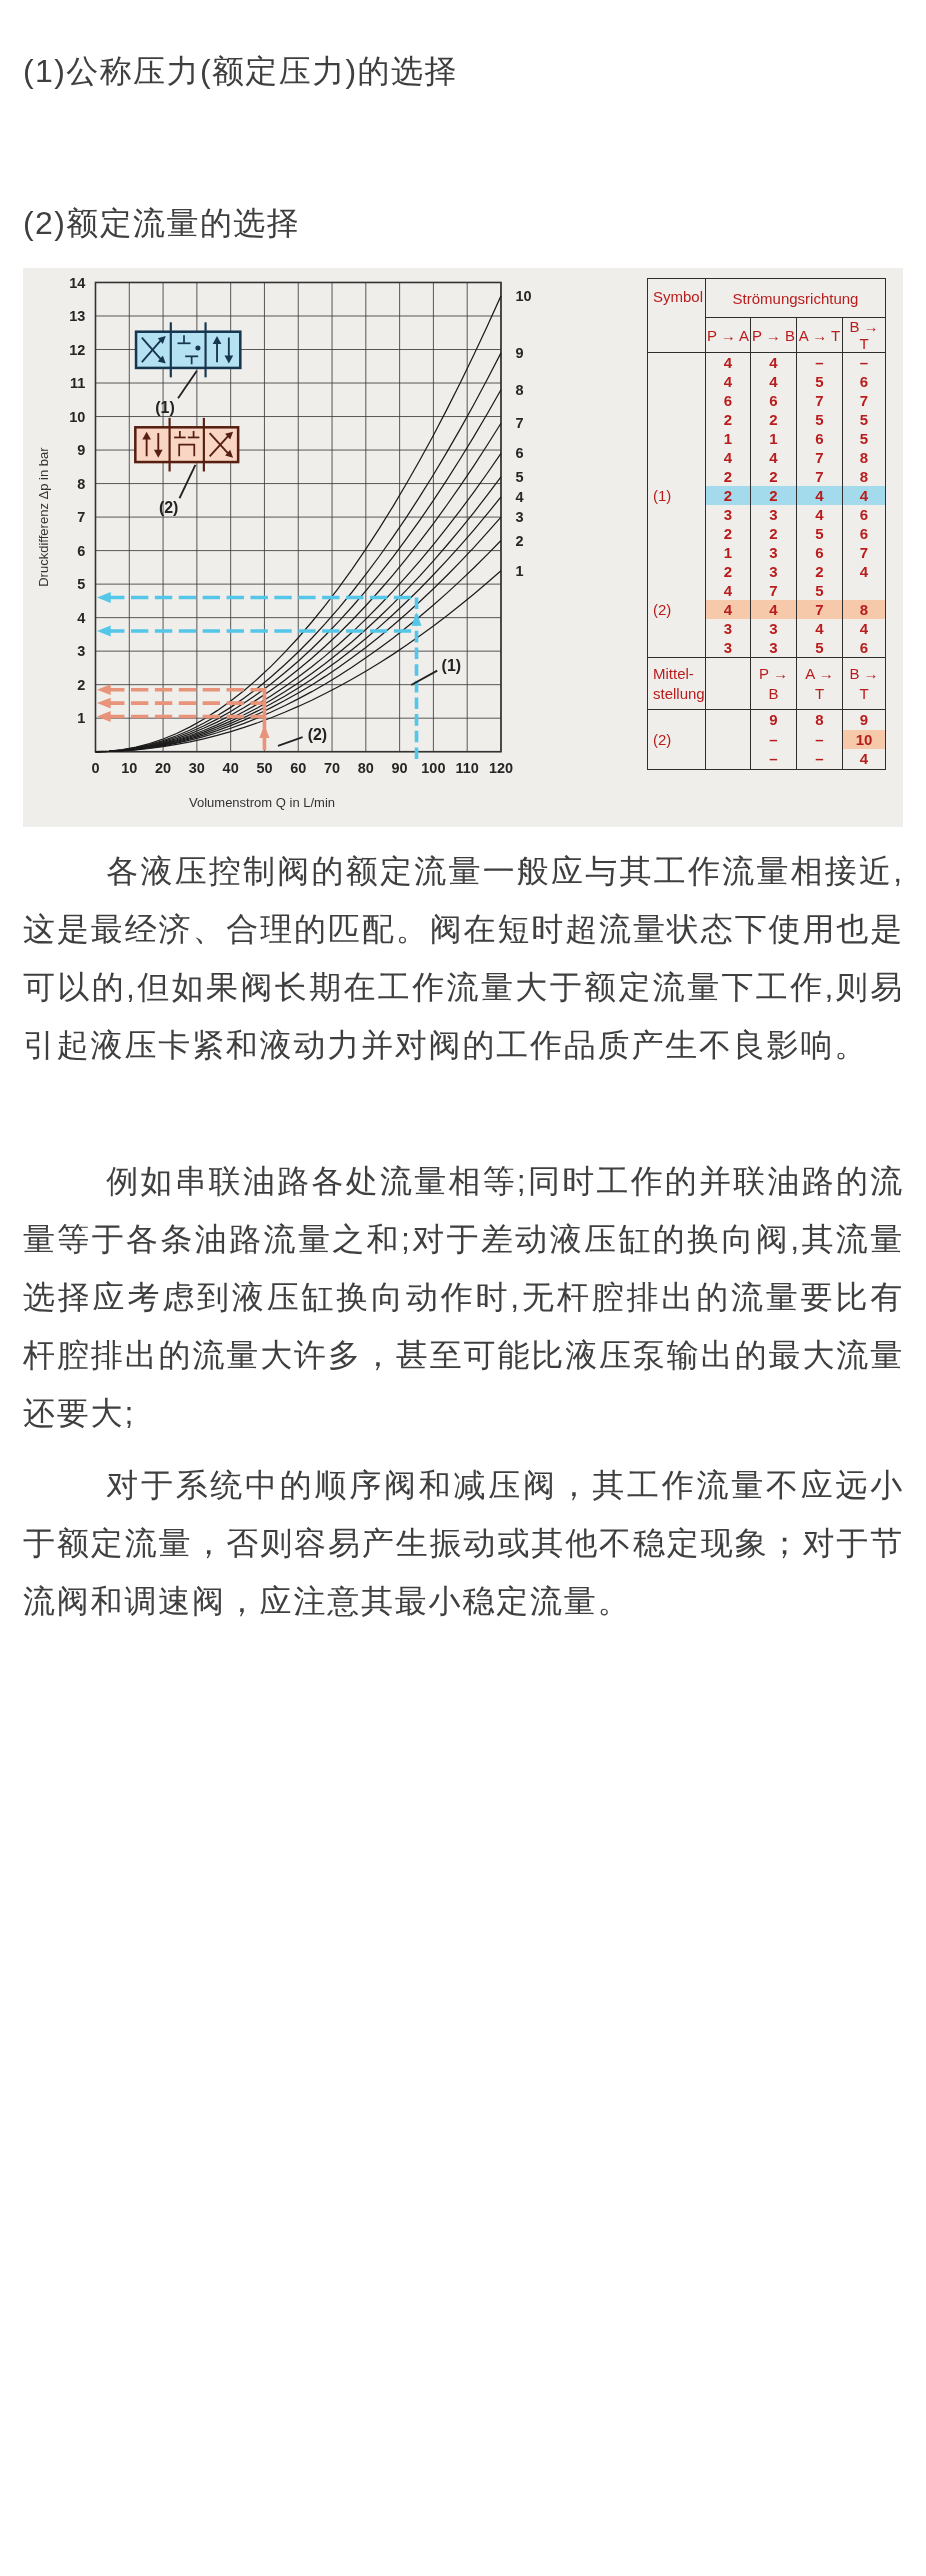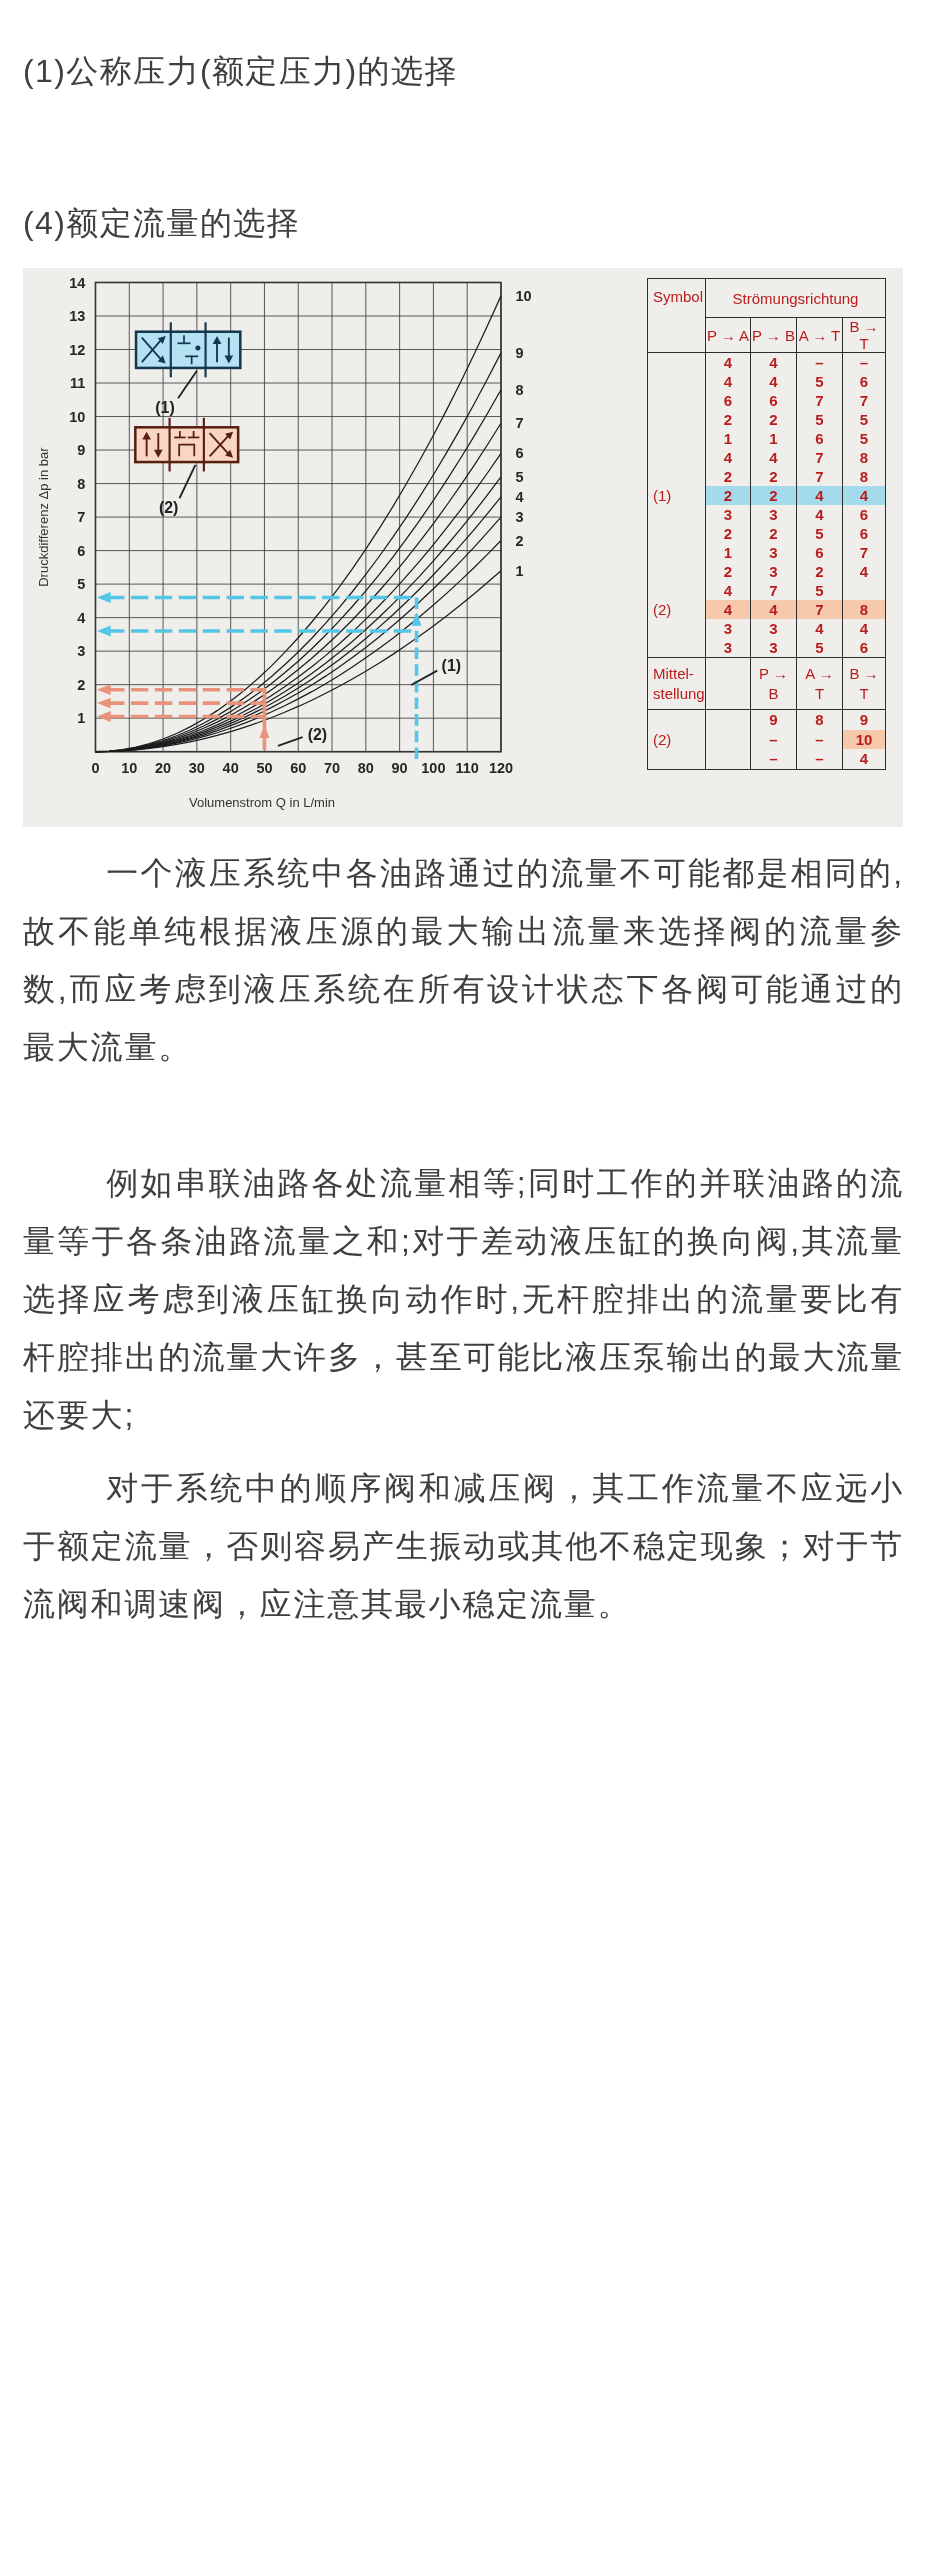--- a/index.html
+++ b/index.html
@@ -32,21 +32,21 @@
   table.ft td.blue{background:#a3daec;}
   table.ft td.orange{background:#f7c9ab;}
   table.ft .pre{white-space:pre-line;line-height:1.3;}
 </style>
 </head>
 <body>
 
 <div class="page">
   <h2 class="hd" id="heading1">(1)公称压力(额定压力)的选择</h2>
 
-  <h2 class="hd" id="heading2">(4)额定流量的选择</h2>
+  <h2 class="hd" id="heading2">(2)额定流量的选择</h2>
 
   <div class="fig">
     <div class="chartbox" id="chart"><svg width="536" height="559" viewBox="0 0 740 772">
           <line x1="100" y1="20" x2="100" y2="668" stroke="#404040" stroke-width="1.2"></line>
           <line x1="146.66666666666666" y1="20" x2="146.66666666666666" y2="668" stroke="#404040" stroke-width="1.2"></line>
           <line x1="193.33333333333331" y1="20" x2="193.33333333333331" y2="668" stroke="#404040" stroke-width="1.2"></line>
           <line x1="240" y1="20" x2="240" y2="668" stroke="#404040" stroke-width="1.2"></line>
           <line x1="286.66666666666663" y1="20" x2="286.66666666666663" y2="668" stroke="#404040" stroke-width="1.2"></line>
           <line x1="333.33333333333337" y1="20" x2="333.33333333333337" y2="668" stroke="#404040" stroke-width="1.2"></line>
           <line x1="380" y1="20" x2="380" y2="668" stroke="#404040" stroke-width="1.2"></line>
@@ -346,17 +346,17 @@
               <td></td>
               <td class="">–</td>
               <td class="">–</td>
               <td class="">4</td>
             </tr>
           </tbody>
         </table>
       </div>
   </div>
 
-  <p class="body indent" id="para3">一个液压系统中各油路通过的流量不可能都是相同的,故不能单纯根据液压源的最大输出流量来选择阀的流量参数,而应考虑到液压系统在所有设计状态下各阀可能通过的最大流量。</p>
+  <p class="body indent" id="para2">各液压控制阀的额定流量一般应与其工作流量相接近,这是最经济、合理的匹配。阀在短时超流量状态下使用也是可以的,但如果阀长期在工作流量大于额定流量下工作,则易引起液压卡紧和液动力并对阀的工作品质产生不良影响。</p>
   <p class="body indent" id="para4">例如串联油路各处流量相等;同时工作的并联油路的流量等于各条油路流量之和;对于差动液压缸的换向阀,其流量选择应考虑到液压缸换向动作时,无杆腔排出的流量要比有杆腔排出的流量大许多，甚至可能比液压泵输出的最大流量还要大;</p>
   <p class="body indent" id="para5">对于系统中的顺序阀和减压阀，其工作流量不应远小于额定流量，否则容易产生振动或其他不稳定现象；对于节流阀和调速阀，应注意其最小稳定流量。</p>
 </div>
 
 
 </body></html>

